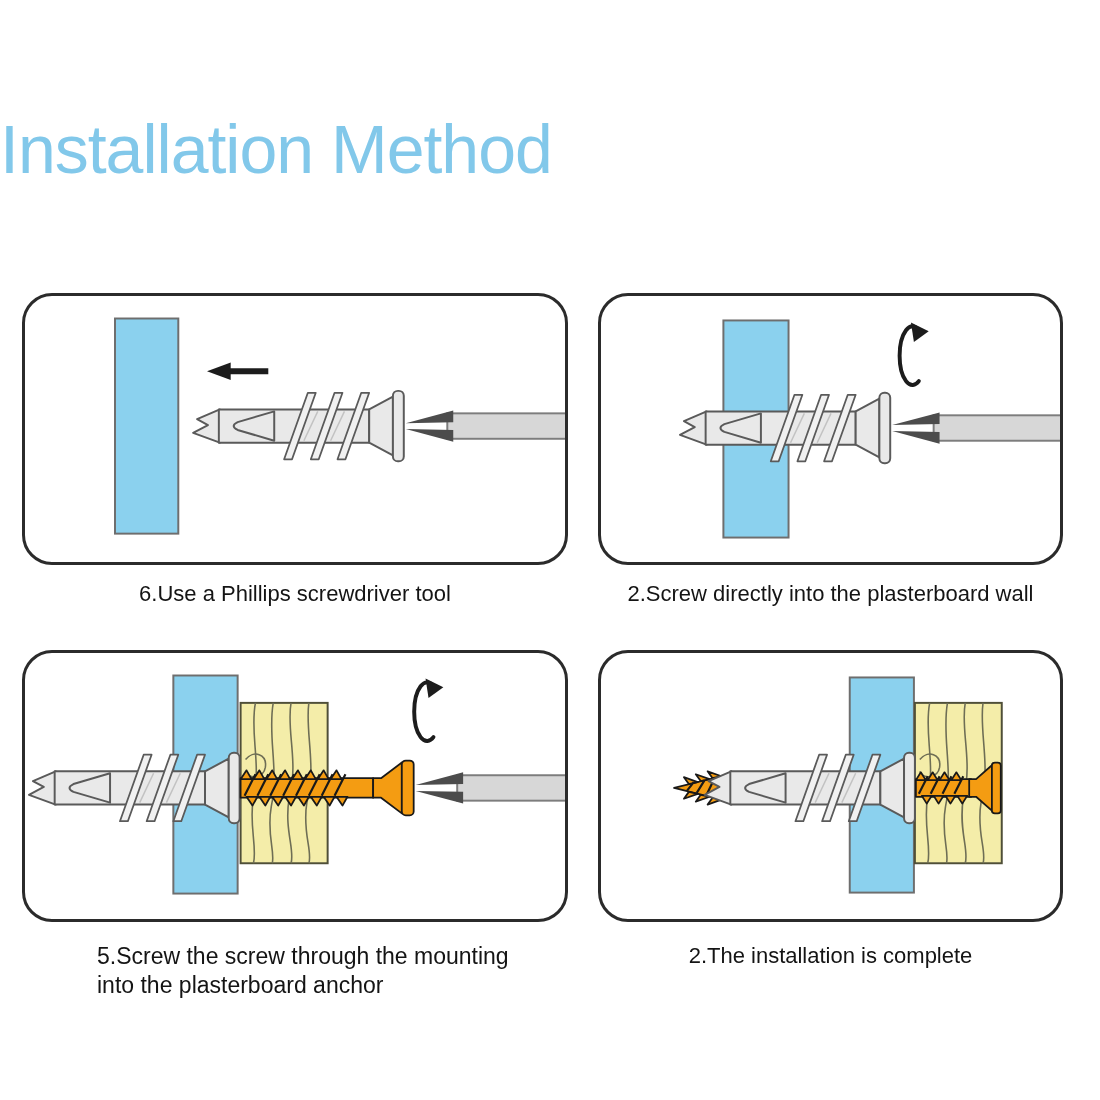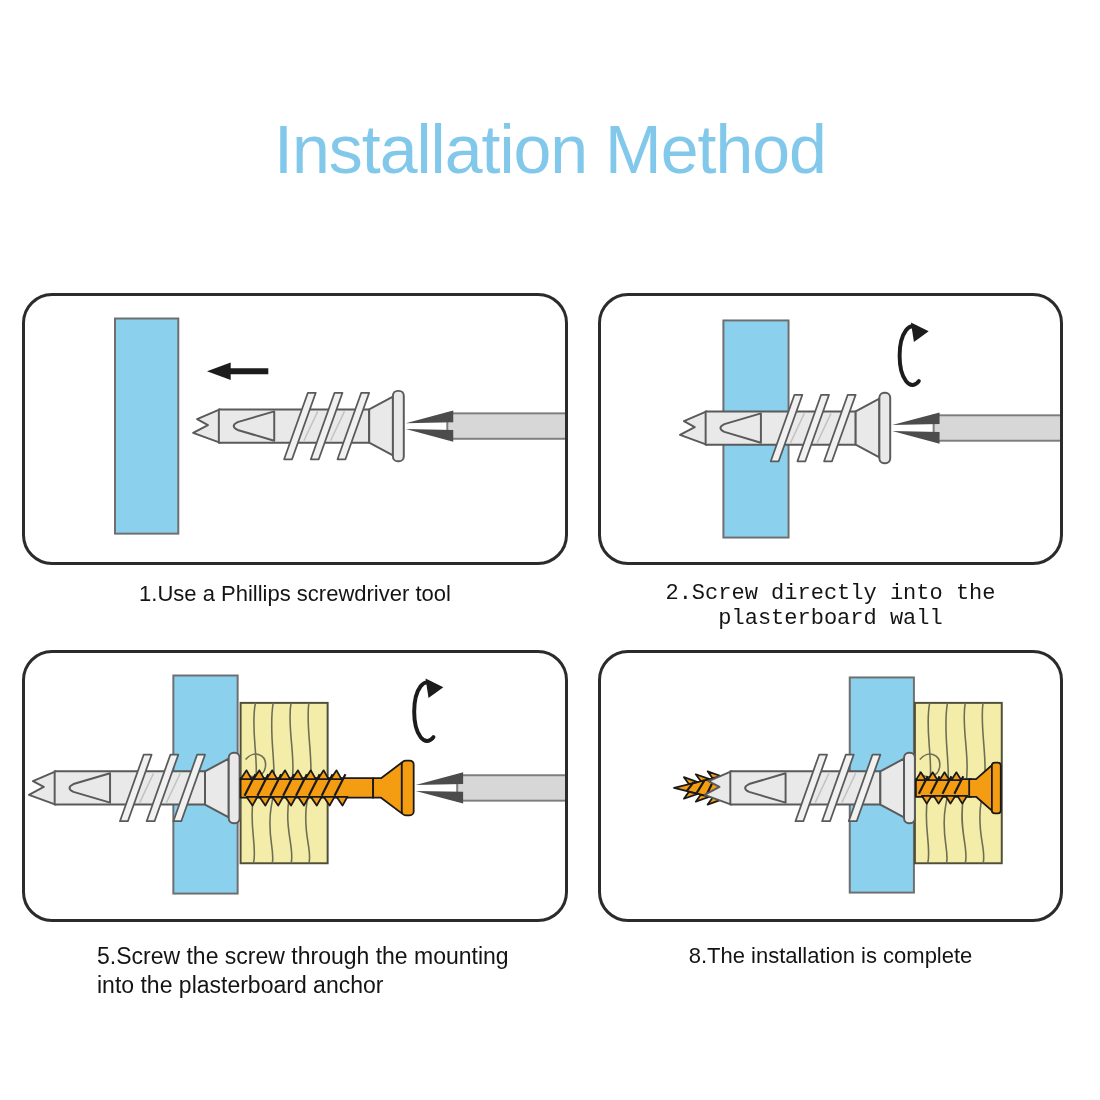--- a/index.html
+++ b/index.html
@@ -2,33 +2,33 @@
 <html style="--title-blue: #82C8EA; --wall-blue: #8BD1EE; --wood-yellow: #F4EDA9; --wood-grain: #6E6E55; --screw-orange: #F49C12; --anchor-gray: #E9E9E9; --driver-gray: #D7D7D7; --driver-tip-dark: #4C4C4C; --outline-gray: #5A5A5A; --ink: #1C1C1C; --panel-border: #2B2B2B;"><head>
 <meta charset="utf-8">
 <style>
   :root{
     --title-blue:#82C8EA; --wall-blue:#8BD1EE; --wood-yellow:#F4EDA9; --wood-grain:#6E6E55;
     --screw-orange:#F49C12; --anchor-gray:#E9E9E9; --driver-gray:#D7D7D7; --driver-tip-dark:#4C4C4C;
     --outline-gray:#5A5A5A; --ink:#1C1C1C; --panel-border:#2B2B2B;
   }
   html,body{margin:0;padding:0;background:#fff;}
   body{width:1100px;height:1100px;position:relative;font-family:"Liberation Sans",sans-serif;overflow:hidden;}
-  .page-title{position:absolute;left:0;top:110px;width:100%;text-align:center;
+  .page-title{position:absolute;left:0;top:110px;width:100%;text-align:left;
     font-size:68px;letter-spacing:-1px;color:var(--title-blue);font-weight:400;}
   .panel{position:absolute;box-sizing:border-box;border:3px solid var(--panel-border);
     border-radius:30px;background:#fff;overflow:hidden;}
   #panel1{left:22px;top:293px;width:546px;height:272px;}
   #panel2{left:598px;top:293px;width:465px;height:272px;}
   #panel3{left:22px;top:650px;width:546px;height:272px;}
   #panel4{left:598px;top:650px;width:465px;height:272px;}
   .panel svg{display:block;width:100%;height:100%;}
   .caption{position:absolute;font-size:22px;color:#141414;}
   .caption.center{text-align:center;}
   #cap1{left:22px;top:581px;width:546px;}
-  #cap2{left:598px;top:581px;width:465px;font-family:Liberation Mono, monospace;}
+  #cap2{left:598px;top:581px;width:465px;}
   #cap3{left:97px;top:942px;font-size:23px;line-height:1.25;white-space:pre-line;}
   #cap4{left:598px;top:943px;width:465px;}
   
   .wall{fill:var(--wall-blue);stroke:#6E6E6E;stroke-width:2;}
   .metal{fill:var(--anchor-gray);stroke:var(--outline-gray);stroke-width:2;stroke-linejoin:round;}
   .fin{fill:#F1F1F1;stroke:var(--outline-gray);stroke-width:1.8;stroke-linejoin:round;}
   .faint{stroke:#C2C2C2;stroke-width:1.5;}
   .shaft{fill:var(--driver-gray);stroke:#7D7D7D;stroke-width:2;}
   .prong{fill:var(--driver-tip-dark);}
   .wood{fill:var(--wood-yellow);stroke:#4F4F38;stroke-width:2;}
@@ -136,17 +136,17 @@
       <rect class="orange" x="319" y="129" width="56" height="18"></rect>
       <path class="orange" d="M319,130 l5,-8 5,8 2,0 5,-8 5,8 2,0 5,-8 5,8 2,0 5,-8 5,8 z"></path>
       <path class="orange" d="M325,146 l5,8 5,-8 2,0 5,8 5,-8 2,0 5,8 5,-8 2,0 5,8 5,-8 z"></path>
       <path class="orange-line" d="M322,144 L331,126 M334,144 L343,126 M346,144 L355,126 M358,144 L367,126"></path>
       <polygon class="orange" points="373,129 380,129 398,113 398,163 380,147 373,147"></polygon>
       <rect class="orange" x="396" y="112" width="9" height="52" rx="3"></rect>
     </g>
   </svg>
 </div>
 
-<div class="caption center" id="cap1">1.Use a Phillips screwdriver tool</div>
+<div class="caption center" id="cap1">6.Use a Phillips screwdriver tool</div>
 <div class="caption center" id="cap2">2.Screw directly into the plasterboard wall</div>
 <div class="caption" id="cap3">5.Screw the screw through the mounting
 into the plasterboard anchor</div>
-<div class="caption center" id="cap4">8.The installation is complete</div>
+<div class="caption center" id="cap4">2.The installation is complete</div>
 
 </body></html>

